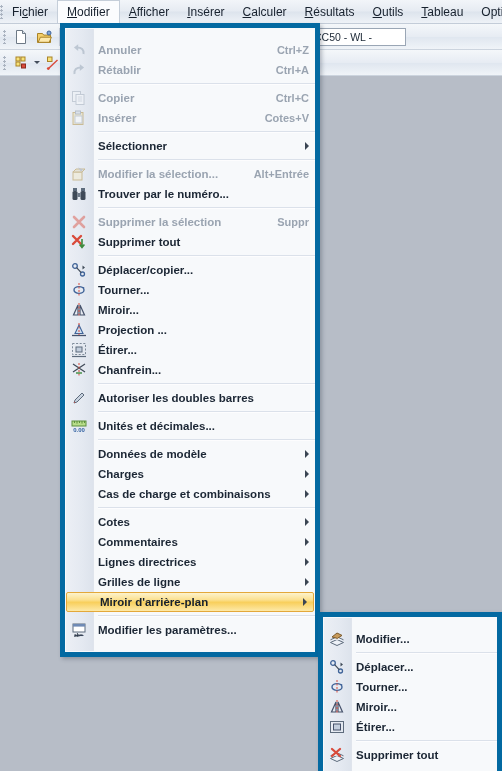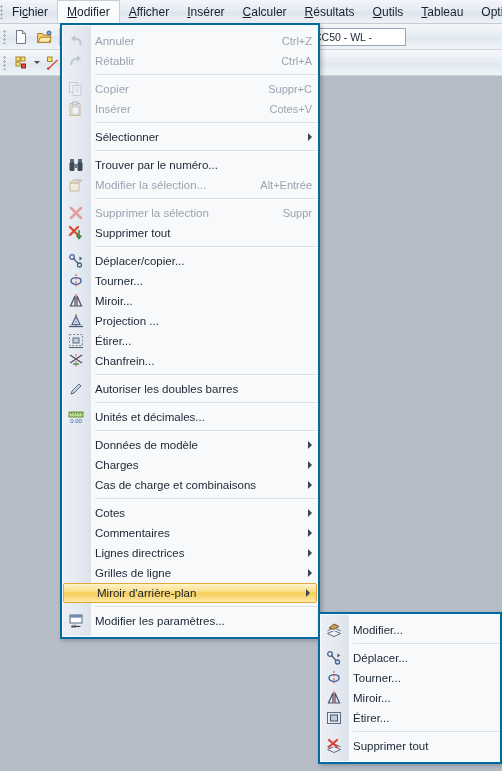--- a/index.html
+++ b/index.html
@@ -80,24 +80,25 @@
     background:#fff;border:1px solid #9aa6b5;
     display:flex;align-items:center;
     font-size:10.5px;color:#1b2735;
     padding:0 3px;box-sizing:border-box;overflow:hidden;white-space:nowrap;
   }
 
   
   .menu{
     position:absolute;
     background:#f7f9fb;
-    border:2px solid #0369a1;
+    border:5px solid #0369a1;
     box-shadow:2px 2px 4px rgba(40,50,65,.30);
     box-sizing:border-box;
-    padding:6px 0;
+    padding:12px 0;
+    font-weight:bold;
   }
   .menu .gutter{
     position:absolute;left:1px;top:1px;bottom:1px;width:27px;
     background:linear-gradient(to right,#eceff5 0%,#e4e9f1 60%,#dde3ec 100%);
     border-right:1px solid #dfe4ec;
     pointer-events:none;
   }
   #mainmenu{left:60px;top:23px;width:260px;}
   #submenu{left:318px;top:612px;width:184px;}
 
@@ -376,63 +377,63 @@
         <div class="sep"></div>
         <div class="mi dis">
           <span class="ico" style="opacity: 0.45;">
             <svg class="ic" viewBox="0 0 16 16">
               <rect x="1.5" y="1.5" width="8" height="10" fill="#f2f5f9" stroke="#9aa6b5"></rect>
               <rect x="5" y="4.5" width="8" height="10" fill="#fbfcfe" stroke="#9aa6b5"></rect>
               <path d="M6.8 7h4.4M6.8 9h4.4M6.8 11h4.4" stroke="#b6c0cd"></path>
             </svg>
           </span>
           <span class="lbl">Copier</span>
-          <span class="acc">Suppr+C</span>
+          <span class="acc">Ctrl+C</span>
         </div>
         <div class="mi dis">
           <span class="ico" style="opacity: 0.45;">
             <svg class="ic" viewBox="0 0 16 16">
               <rect x="2" y="2.5" width="10" height="12" fill="#efe0a8" stroke="#a98328"></rect>
               <rect x="4.5" y="1" width="5" height="3" fill="#cfd8e4" stroke="#7d8a99"></rect>
               <rect x="4" y="6" width="7" height="7" fill="#fff" stroke="#9aa6b5"></rect>
             </svg>
           </span>
           <span class="lbl">Insérer</span>
           <span class="acc">Cotes+V</span>
         </div>
         <div class="sep"></div>
         <div class="mi">
           <span class="ico"></span>
           <span class="lbl">Sélectionner</span>
           <span class="arrow"></span>
         </div>
         <div class="sep"></div>
+        <div class="mi dis">
+          <span class="ico" style="opacity: 0.45;">
+            <svg class="ic" viewBox="0 0 16 16">
+              <rect x="2" y="6" width="9" height="8" fill="#f5ebc9" stroke="#a98328"></rect>
+              <path d="M2 6l3-3h9l-3 3z" fill="#e2d9b8" stroke="#a98328"></path>
+              <path d="M7 1.5l5 2-2 2z" fill="#8f9aa8"></path>
+            </svg>
+          </span>
+          <span class="lbl">Modifier la sélection...</span>
+          <span class="acc">Alt+Entrée</span>
+        </div>
         <div class="mi">
           <span class="ico">
             <svg class="ic" viewBox="0 0 16 16">
               <rect x="1.5" y="5" width="5" height="9" rx="1.5" fill="#3f4a58"></rect>
               <rect x="9.5" y="5" width="5" height="9" rx="1.5" fill="#3f4a58"></rect>
               <rect x="6.5" y="7" width="3" height="4" fill="#6f7b8a"></rect>
               <rect x="2" y="2" width="4" height="3" fill="#5d6b7c"></rect>
               <rect x="10" y="2" width="4" height="3" fill="#5d6b7c"></rect>
             </svg>
           </span>
           <span class="lbl">Trouver par le numéro...</span>
         </div>
-        <div class="mi dis">
-          <span class="ico" style="opacity: 0.45;">
-            <svg class="ic" viewBox="0 0 16 16">
-              <rect x="2" y="6" width="9" height="8" fill="#f5ebc9" stroke="#a98328"></rect>
-              <path d="M2 6l3-3h9l-3 3z" fill="#e2d9b8" stroke="#a98328"></path>
-              <path d="M7 1.5l5 2-2 2z" fill="#8f9aa8"></path>
-            </svg>
-          </span>
-          <span class="lbl">Modifier la sélection...</span>
-          <span class="acc">Alt+Entrée</span>
-        </div>
         <div class="sep"></div>
         <div class="mi dis">
           <span class="ico" style="opacity: 0.45;">
             <svg class="ic" viewBox="0 0 16 16">
               <path d="M3 3l10 10M13 3L3 13" stroke="#d94a3a" stroke-width="2.6" stroke-linecap="round"></path>
             </svg>
           </span>
           <span class="lbl">Supprimer la sélection</span>
           <span class="acc">Suppr</span>
         </div>

